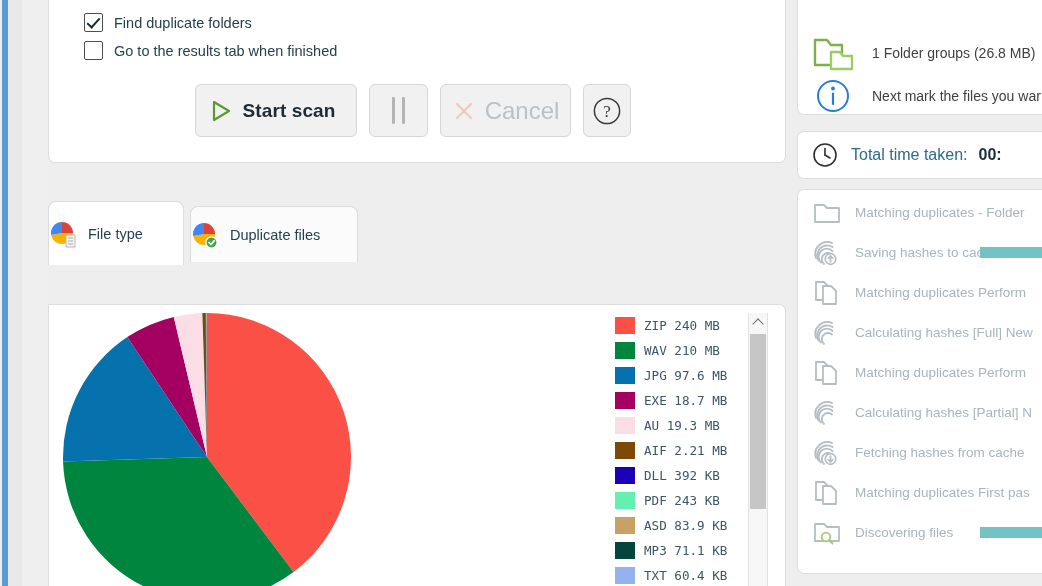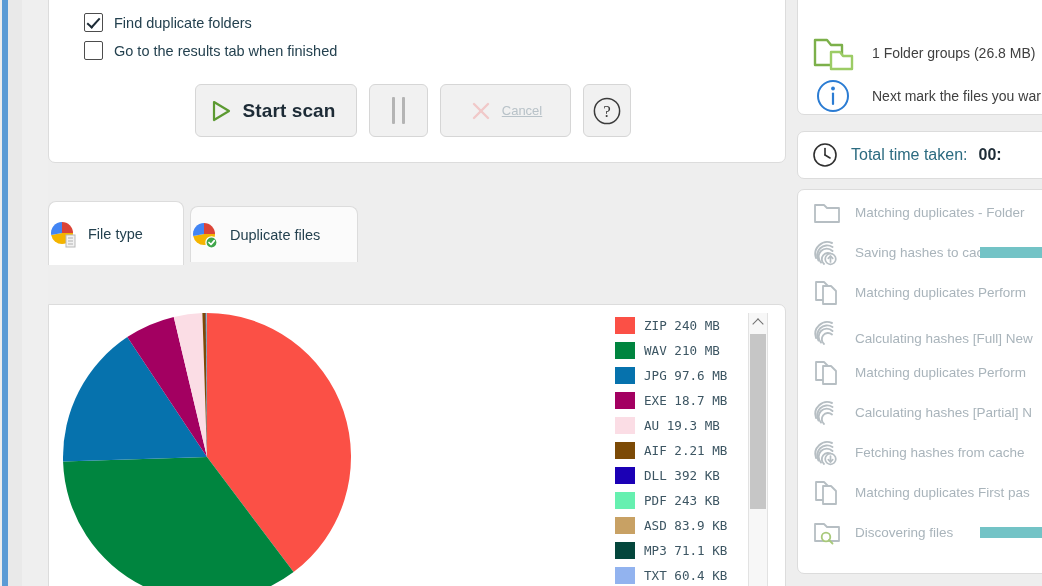--- a/index.html
+++ b/index.html
@@ -93,21 +93,21 @@
   #btn-start { width: 162px; gap: 10px; padding-right: 10px; }
   #btn-start .lbl {
     font-size: 19px; font-weight: bold; color: #1d2b36;
     letter-spacing: .1px;
   }
   #btn-pause { width: 59px; gap: 7px; }
   .pause-bar {
     width: 3px; height: 27px; background: #b4b4b4; border-radius: 1px;
   }
   #btn-cancel { width: 131px; gap: 9px; }
-  #btn-cancel .lbl { font-size: 13px; color: #b8c2c8; text-decoration: underline; }
+  #btn-cancel .lbl { font-size: 24px; color: #b8c2c8; }
   #btn-help { width: 48px; }
 
   
   .tab {
     position: absolute;
     background: #ffffff;
     border: 1px solid #dcdcdc;
     border-bottom: none;
     border-radius: 8px 8px 0 0;
     box-sizing: border-box;
@@ -448,21 +448,21 @@
         <span class="task-label">Saving hashes to cache</span>
       </div>
       <div class="task-bar" style="top: 57px; left: 182px; width: 76px;"></div>
       <div class="task-row" style="top: 88px;">
         <svg width="30" height="28" viewBox="0 0 30 28" class="icon">
           <path d="M4 4 v18 h13 v-13 l-5 -5 Z" fill="none" stroke="#b6bec3" stroke-width="1.8" stroke-linejoin="round"></path>
                <path d="M11 8 v18 h13 v-13 l-5 -5 Z" fill="#ffffff" stroke="#b6bec3" stroke-width="1.8" stroke-linejoin="round"></path>
         </svg>
         <span class="task-label">Matching duplicates Perform</span>
       </div>
-      <div class="task-row" style="top: 128px; align-items: flex-end;">
+      <div class="task-row" style="top: 128px;">
         <svg width="30" height="28" viewBox="0 0 30 28" class="icon">
           <path d="M4 20 A12 12 0 0 1 20 5" fill="none" stroke="#b6bec3" stroke-width="1.9" stroke-linecap="round"></path>
                <path d="M6.5 22.5 A10 10 0 0 1 20.5 9" fill="none" stroke="#b6bec3" stroke-width="1.9" stroke-linecap="round"></path>
                <path d="M9 24.5 A7.5 7.5 0 0 1 20.5 13" fill="none" stroke="#b6bec3" stroke-width="1.9" stroke-linecap="round"></path>
                <path d="M12 26 A4.5 4.5 0 0 1 20 16.5" fill="none" stroke="#b6bec3" stroke-width="1.9" stroke-linecap="round"></path>
         </svg>
         <span class="task-label">Calculating hashes [Full] New</span>
       </div>
       <div class="task-row" style="top: 168px;">
         <svg width="30" height="28" viewBox="0 0 30 28" class="icon">

